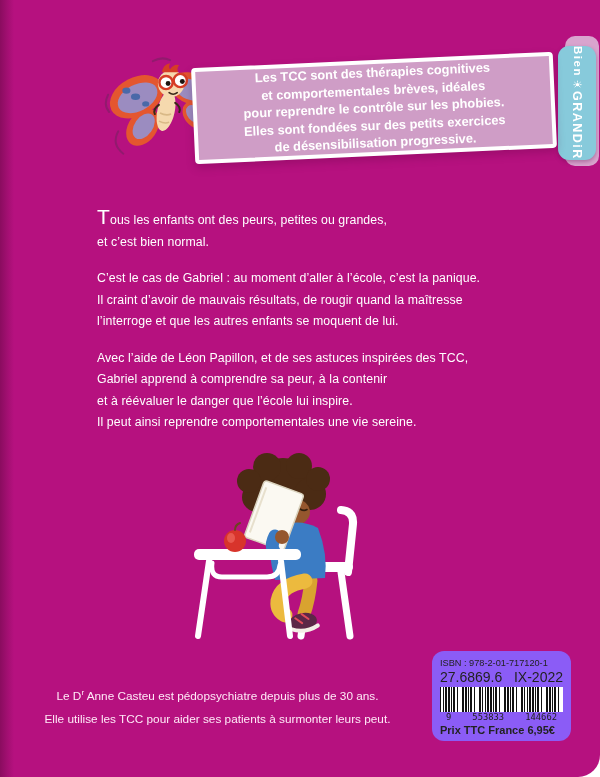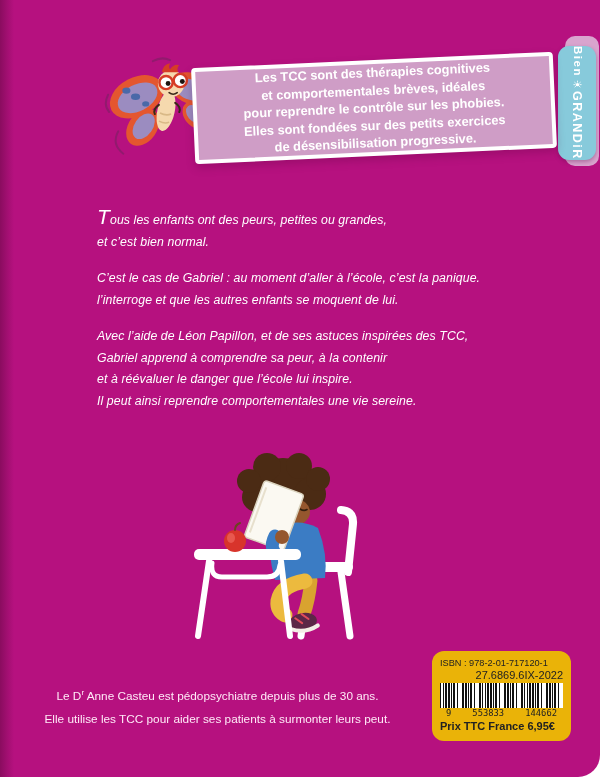--- a/index.html
+++ b/index.html
@@ -27,39 +27,39 @@
         transform:rotate(-2.6deg);box-shadow:0 4px 8px rgba(80,5,55,.25);
         display:flex;flex-direction:column;align-items:center;justify-content:center;}
   .note .nline{color:#ffffff;font-weight:bold;font-size:12.8px;line-height:17.4px;
                white-space:nowrap;text-align:center;}
 
   .butterfly{position:absolute;left:102px;top:54px;width:122px;height:114px;}
 
   
   .copy{position:absolute;left:97px;top:206px;color:#ffffff;font-size:12.3px;
         line-height:21.5px;letter-spacing:.1px;}
-  .copy .para{margin:0 0 15px 0;font-style:italic;}
+  .copy .para{margin:0 0 15px 0;}
   .copy .bline{white-space:nowrap;}
   .dropcap{font-size:21px;font-weight:normal;}
 
   
   .illu{position:absolute;left:183px;top:450px;width:225px;height:195px;}
 
   
   .author{position:absolute;left:10px;top:681px;width:415px;text-align:center;
           color:#ffeaf7;font-size:11.8px;line-height:23px;}
   .author .aline{white-space:nowrap;}
   .author sup{font-size:8px;vertical-align:super;}
 
   
   .isbnbox{position:absolute;left:432px;top:651px;width:139px;height:90px;
-           background:#eab308;border-radius:12px;box-sizing:border-box;
+           background:#8b5cf6;border-radius:12px;box-sizing:border-box;
            padding:7px 8px 5px 8px;color:#222;}
   .isbnbox .l1{font-size:9.2px;letter-spacing:0;white-space:nowrap;}
-  .isbnbox .l2{display:flex;justify-content:flex-end;font-size:11px;margin-top:1px;}
+  .isbnbox .l2{display:flex;justify-content:space-between;font-size:14px;margin-top:1px;}
   .barcode{height:25px;margin-top:2px;
            background:repeating-linear-gradient(90deg,
              #111 0 1.5px,#fff 1.5px 3px,#111 3px 3.7px,#fff 3.7px 5px,
              #111 5px 7px,#fff 7px 8.4px);}
   .bcdigits{display:flex;justify-content:space-between;padding:0 6px;
             font-size:8.8px;line-height:10px;font-family:"DejaVu Sans Mono",monospace;}
   .price{font-weight:bold;font-size:11px;margin-top:2px;white-space:nowrap;}
 </style>
 </head>
 <body>
@@ -138,20 +138,21 @@
 
   <div class="copy">
     <div class="para">
       <div class="bline">
         <span class="dropcap">T</span><span>ous les enfants ont des peurs, petites ou grandes,</span>
       </div>
       <div class="bline">et c’est bien normal.</div>
     </div>
     <div class="para">
       <div class="bline">C’est le cas de Gabriel : au moment d’aller à l’école, c’est la panique.</div>
+      <div class="bline">Il craint d’avoir de mauvais résultats, de rougir quand la maîtresse</div>
       <div class="bline">l’interroge et que les autres enfants se moquent de lui.</div>
     </div>
     <div class="para">
       <div class="bline">Avec l’aide de Léon Papillon, et de ses astuces inspirées des TCC,</div>
       <div class="bline">Gabriel apprend à comprendre sa peur, à la contenir</div>
       <div class="bline">et à réévaluer le danger que l’école lui inspire.</div>
       <div class="bline">Il peut ainsi reprendre comportementales une vie sereine.</div>
     </div>
   </div>
 

